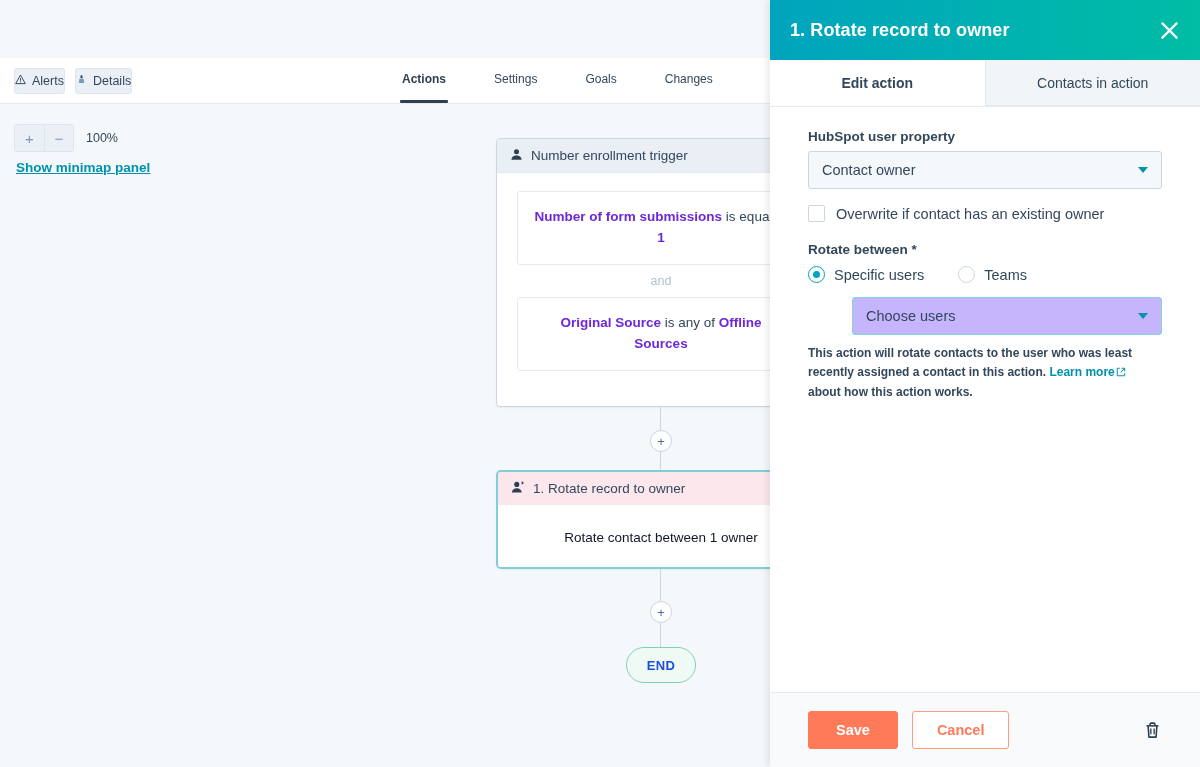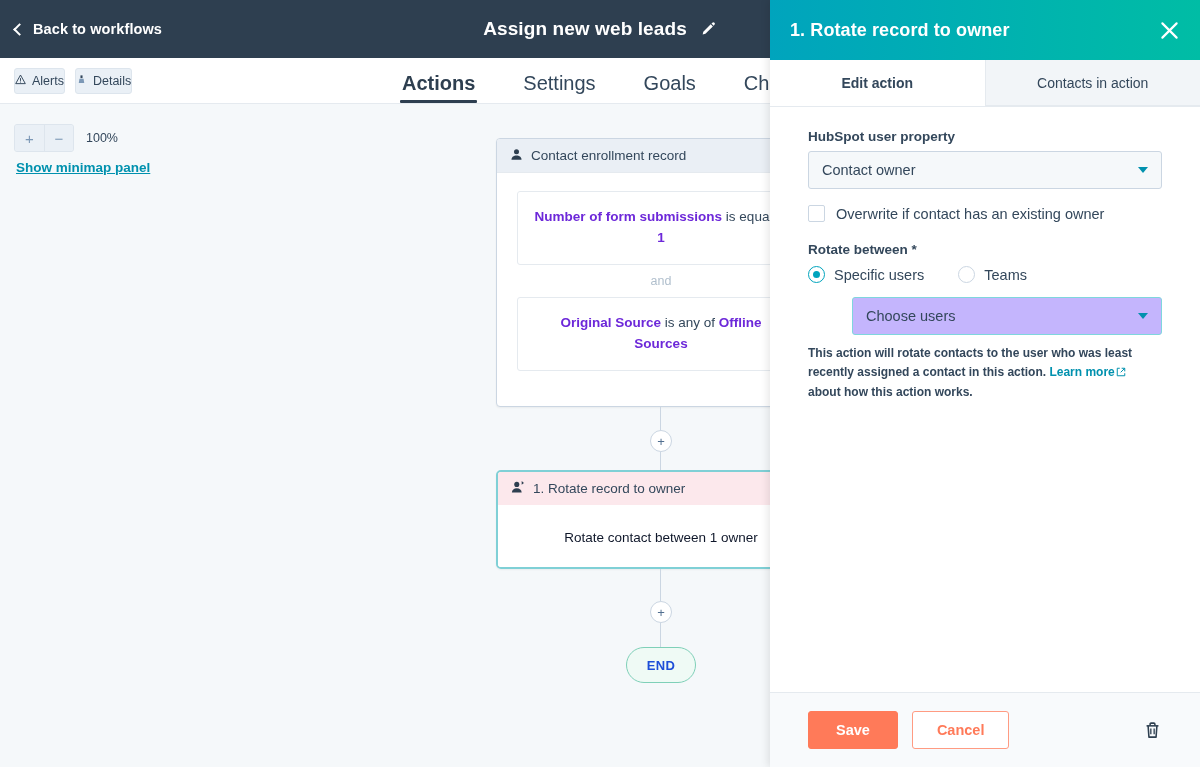--- a/index.html
+++ b/index.html
@@ -97,22 +97,22 @@
     position: absolute;
     left: 378px;
     bottom: 0;
     display: flex;
     align-items: flex-end;
     height: 46px;
     gap: 0;
   }
   .tab {
     position: relative;
-    padding: 0 24px 10px 24px;
-    font-size: 20px;
+    padding: 0 24px 18px 24px;
+    font-size: 12px;
     color: #33475b;
     cursor: pointer;
     line-height: 1;
   }
   .tab.active { font-weight: bold; color: #2e3f50; }
   .tab.active::after {
     content: "";
     position: absolute;
     left: 22px; right: 22px;
     bottom: 0;
@@ -473,34 +473,20 @@
     margin-left: auto;
     cursor: pointer;
     display: flex;
   }
 </style>
 </head>
 <body>
 
 <div id="app">
 
-  <div class="topbar">
-    <div class="back-link">
-      <span class="chev-left"></span>
-      <span>Back to workflows</span>
-    </div>
-    <div class="wf-title-wrap">
-      <span class="wf-title">Assign new web leads</span>
-      <span class="pencil-icon">
-        <svg width="17" height="17" viewBox="0 0 16 16">
-          <path d="M11.6 1.6a1.4 1.4 0 0 1 2 2l-.8.8-2-2 .8-.8zM10.1 3.1l2 2-7 7-2.6.6.6-2.6 7-7z" fill="#ffffff"></path>
-        </svg>
-      </span>
-    </div>
-  </div>
 
   <div class="subnav">
     <div class="pill-group">
       <div class="pill">
         <span>
           <svg width="11" height="11" viewBox="0 0 16 16">
             <path d="M8 1.5 15 14H1L8 1.5z" fill="none" stroke="#33475b" stroke-width="1.4" stroke-linejoin="round"></path>
             <rect x="7.3" y="6" width="1.4" height="4" fill="#33475b"></rect>
             <rect x="7.3" y="11" width="1.4" height="1.4" fill="#33475b"></rect>
           </svg>
@@ -555,21 +541,21 @@
     <div class="flow">
 
       <div class="card" id="trigger-card">
         <div class="card-head">
           <span>
             <svg width="13" height="13" viewBox="0 0 16 16">
               <circle cx="8" cy="4.6" r="3.1" fill="#2e3f50"></circle>
               <path d="M1.8 14.5c0-3.4 2.8-5.3 6.2-5.3s6.2 1.9 6.2 5.3H1.8z" fill="#2e3f50"></path>
             </svg>
           </span>
-          <span>Contact enrollment record</span>
+          <span>Number enrollment trigger</span>
         </div>
         <div class="trigger-body">
           <div class="filter-box">
             <b>Number of form submissions</b><span> is equal to </span><b>1</b>
           </div>
           <div class="and-sep">and</div>
           <div class="filter-box">
             <b>Original Source</b><span> is any of </span><b>Offline Sources</b>
           </div>
         </div>

